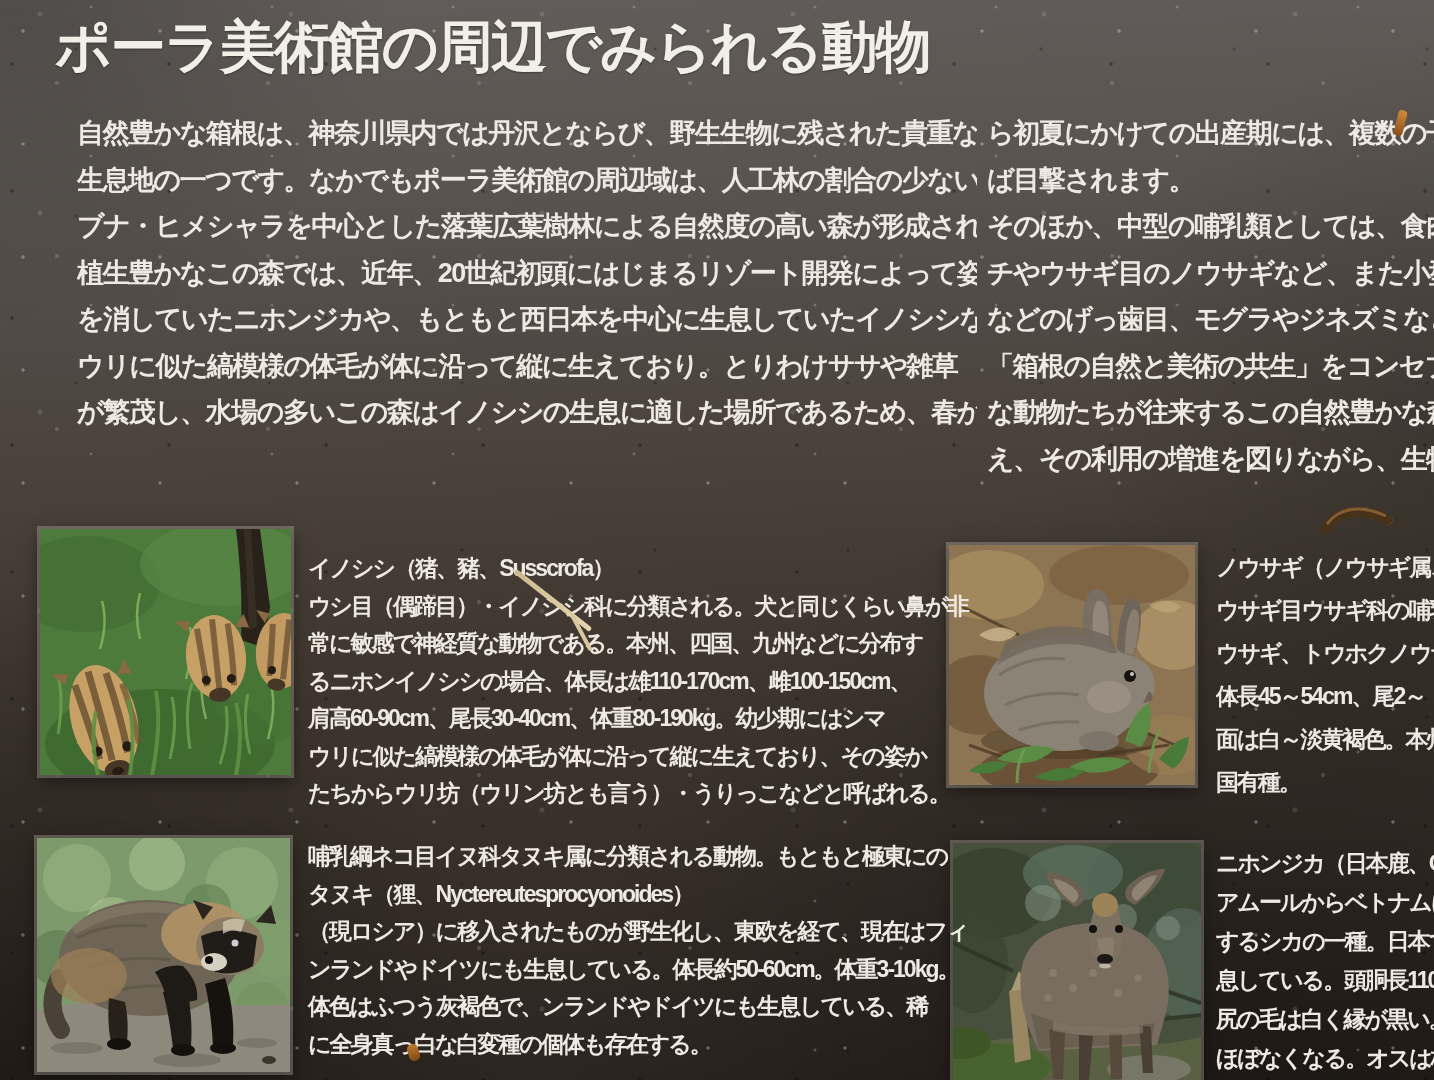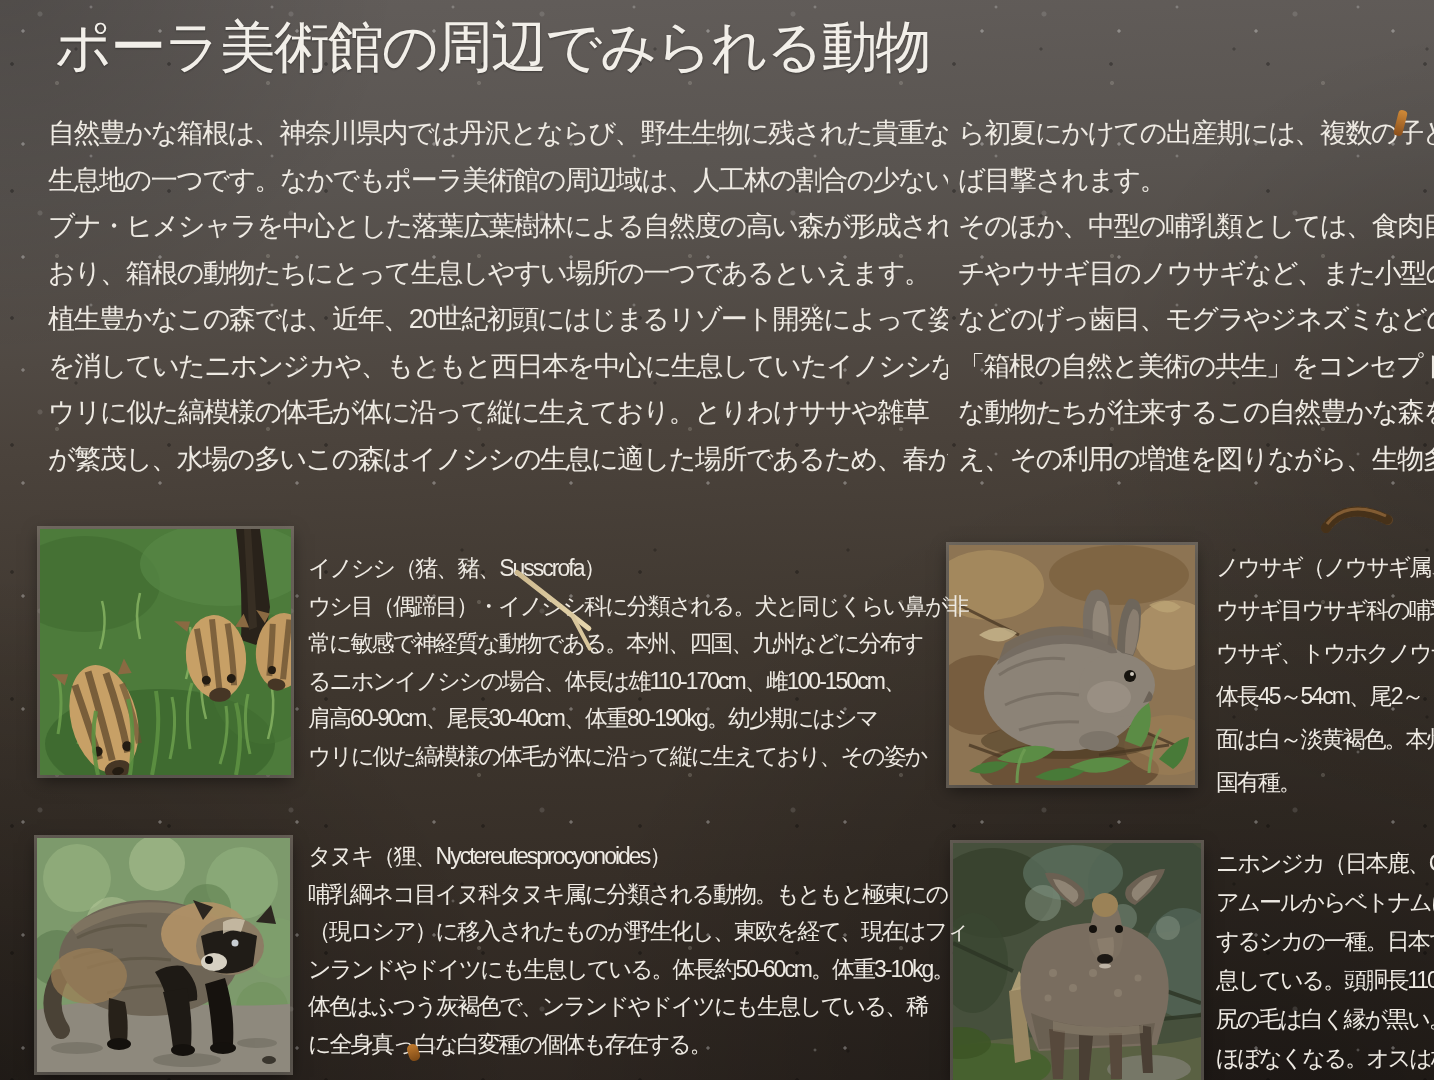--- a/index.html
+++ b/index.html
@@ -17,24 +17,24 @@
     position:absolute;inset:0;pointer-events:none;
     background-image:
       radial-gradient(circle at 23px 31px, rgba(255,255,255,.30) 0 1.3px, transparent 2px),
       radial-gradient(circle at 91px 7px, rgba(255,255,255,.22) 0 1.1px, transparent 1.8px),
       radial-gradient(circle at 57px 83px, rgba(230,225,210,.18) 0 1.6px, transparent 2.4px),
       radial-gradient(circle at 12px 64px, rgba(0,0,0,.30) 0 1.4px, transparent 2.2px),
       radial-gradient(circle at 76px 49px, rgba(0,0,0,.24) 0 1.2px, transparent 2px),
       radial-gradient(circle at 40px 14px, rgba(255,255,255,.12) 0 2px, transparent 3px);
     background-size:137px 113px, 181px 149px, 211px 173px, 157px 127px, 193px 167px, 251px 199px;
   }
-  .t{position:absolute;color:#eeeae3;font-weight:400;}
+  .t{position:absolute;color:#eeeae3;font-weight:700;}
   #title{left:55px;top:10px;font-size:56px;letter-spacing:-2px;color:#f2efe9;
          text-shadow:0 1px 2px rgba(0,0,0,.35);white-space:nowrap;}
-  .intro{font-size:27px;letter-spacing:-1.5px;}
+  .intro{font-size:27px;letter-spacing:-1.5px;margin-left:29px;}
   .intro .line{height:46.5px;line-height:46.5px;white-space:nowrap;}
   #intro-left{left:48px;top:110px;width:900px;overflow:hidden;}
   #intro-right{left:958px;top:110px;width:476px;overflow:hidden;}
   .sp-text{font-size:23px;letter-spacing:-2px;}
   .sp-text .line{white-space:nowrap;}
   #sp-boar-text{left:308px;top:550px;width:645px;}
   #sp-boar-text .line{height:37.5px;line-height:37.5px;}
   #sp-tanuki-text{left:308px;top:838px;width:645px;}
   #sp-tanuki-text .line{height:37.5px;line-height:37.5px;}
   #sp-hare-text{left:1216px;top:546px;width:218px;overflow:hidden;}
@@ -50,21 +50,20 @@
 
 <div id="canvas">
   <div class="speckles"></div>
 
   <div id="title" class="t">ポーラ美術館の周辺でみられる動物</div>
 
   <div id="intro-left" class="t intro">
     <div class="line">自然豊かな箱根は、神奈川県内では丹沢とならび、野生生物に残された貴重な</div>
     <div class="line">生息地の一つです。なかでもポーラ美術館の周辺域は、人工林の割合の少ない、</div>
     <div class="line">ブナ・ヒメシャラを中心とした落葉広葉樹林による自然度の高い森が形成されて</div>
-    <div class="line">おり、箱根の動物たちにとって生息しやすい場所の一つであるといえます。</div>
     <div class="line">植生豊かなこの森では、近年、20世紀初頭にはじまるリゾート開発によって姿</div>
     <div class="line">を消していたニホンジカや、もともと西日本を中心に生息していたイノシシなど</div>
     <div class="line">ウリに似た縞模様の体毛が体に沿って縦に生えており。とりわけササや雑草</div>
     <div class="line">が繁茂し、水場の多いこの森はイノシシの生息に適した場所であるため、春か</div>
   </div>
 
   <div id="intro-right" class="t intro">
     <div class="line">ら初夏にかけての出産期には、複数の子ど</div>
     <div class="line">ば目撃されます。</div>
     <div class="line">そのほか、中型の哺乳類としては、食肉目の</div>
@@ -290,25 +289,26 @@
     </svg>
   </div>
 
   <div id="sp-boar-text" class="t sp-text">
     <div class="line">イノシシ（猪、豬、Susscrofa）</div>
     <div class="line">ウシ目（偶蹄目）・イノシシ科に分類される。犬と同じくらい鼻が非</div>
     <div class="line">常に敏感で神経質な動物である。本州、四国、九州などに分布す</div>
     <div class="line">るニホンイノシシの場合、体長は雄110-170cm、雌100-150cm、</div>
     <div class="line">肩高60-90cm、尾長30-40cm、体重80-190kg。幼少期にはシマ</div>
     <div class="line">ウリに似た縞模様の体毛が体に沿って縦に生えており、その姿か</div>
+    <div class="line">たちからウリ坊（ウリン坊とも言う）・うりっこなどと呼ばれる。</div>
   </div>
 
   <div id="sp-tanuki-text" class="t sp-text">
+    <div class="line">哺乳綱ネコ目イヌ科タヌキ属に分類される動物。もともと極東にの</div>
     <div class="line">タヌキ（狸、Nyctereutesprocyonoides）</div>
-    <div class="line">哺乳綱ネコ目イヌ科タヌキ属に分類される動物。もともと極東にの</div>
     <div class="line">（現ロシア）に移入されたものが野生化し、東欧を経て、現在はフィ</div>
     <div class="line">ンランドやドイツにも生息している。体長約50-60cm。体重3-10kg。</div>
     <div class="line">体色はふつう灰褐色で、ンランドやドイツにも生息している、稀</div>
     <div class="line">に全身真っ白な白変種の個体も存在する。</div>
   </div>
 
   <div id="sp-hare-text" class="t sp-text">
     <div class="line">ノウサギ（ノウサギ属、L</div>
     <div class="line">ウサギ目ウサギ科の哺乳</div>
     <div class="line">ウサギ、トウホクノウサギ</div>

